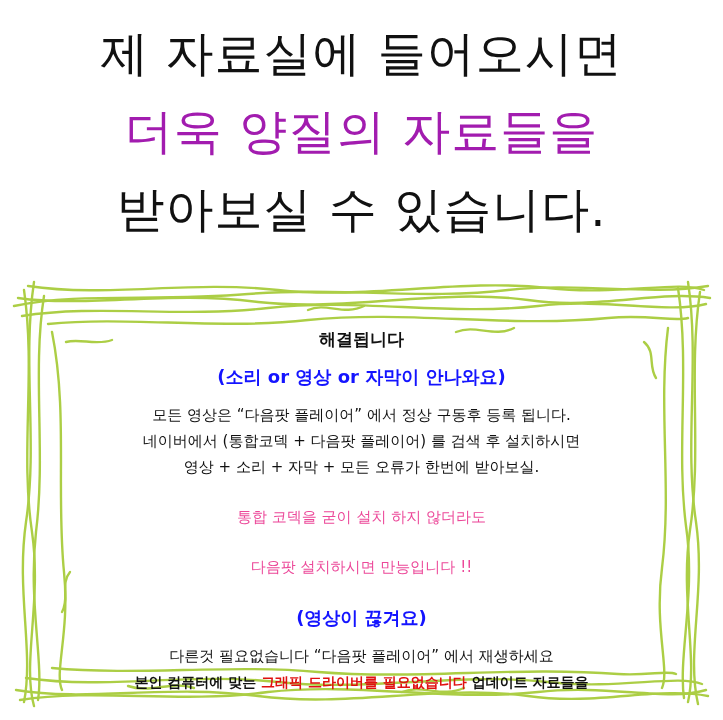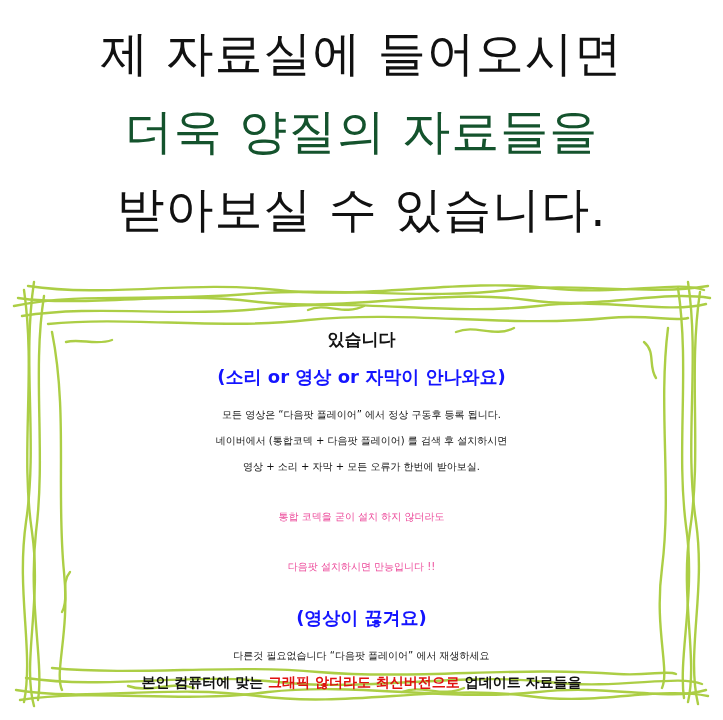--- a/index.html
+++ b/index.html
@@ -30,21 +30,21 @@
   }
   .headline-line {
     font-family: "DejaVu Sans", sans-serif;
     font-size: 48px;
     line-height: 78px;
     font-weight: 400;
     letter-spacing: 1px;
     white-space: nowrap;
   }
   .headline-line.l1 { color: #111111; }
-  .headline-line.l2 { color: #14532d; }
+  .headline-line.l2 { color: #a21caf; }
   .headline-line.l3 { color: #111111; }
 
   
   .frame {
     position: absolute;
     left: 8px;
     top: 272px;
     width: 707px;
     height: 440px;
   }
@@ -72,21 +72,21 @@
   }
   .c-sub {
     font-family: "DejaVu Sans", sans-serif;
     font-size: 18px;
     font-weight: bold;
     color: #1414ff;
     margin-bottom: 13px;
   }
   .c-line {
     font-family: "DejaVu Sans", sans-serif;
-    font-size: 10px;
+    font-size: 15px;
     color: #111111;
     line-height: 26px;
   }
   .c-line.red {
     color: #ec4899;
     font-weight: normal;
     margin-top: 24px;
   }
   .c-gap {
     height: 26px;
@@ -142,29 +142,29 @@
         <path d="M448,60 C468,52 486,66 506,56"></path>
         <path d="M120,414 C142,422 164,408 186,416"></path>
         <path d="M394,420 C414,412 434,426 456,416"></path>
         <path d="M636,70 C648,80 640,94 648,106"></path>
         <path d="M62,300 C52,312 62,326 54,340"></path>
       </g>
     </svg>
   </div>
 
   <div class="content">
-    <div class="c-title">있습니다</div>
+    <div class="c-title">해결됩니다</div>
 
     <div class="c-sub">(소리 or 영상 or 자막이 안나와요)</div>
     <div class="c-line">모든 영상은 “다음팟 플레이어” 에서 정상 구동후 등록 됩니다.</div>
     <div class="c-line">네이버에서 (통합코덱 + 다음팟 플레이어) 를 검색 후 설치하시면</div>
     <div class="c-line">영상 + 소리 + 자막 + 모든 오류가 한번에 받아보실.</div>
     <div class="c-line red">통합 코덱을 굳이 설치 하지 않더라도</div>
     <div class="c-line red">다음팟 설치하시면 만능입니다 !!</div>
 
     <div class="c-gap"></div>
 
     <div class="c-sub">(영상이 끊겨요)</div>
     <div class="c-line">다른것 필요없습니다  “다음팟 플레이어” 에서 재생하세요</div>
-    <div class="c-mixed"><span>본인 컴퓨터에 맞는 </span><span class="hl">그래픽 않더라도 최신버전으로</span><span> 업데이트 자료들을</span></div>
+    <div class="c-mixed"><span>본인 컴퓨터에 맞는 </span><span class="hl">그래픽 드라이버를 필요없습니다</span><span> 업데이트 자료들을</span></div>
   </div>
 
 </div>
 
 </body></html>

